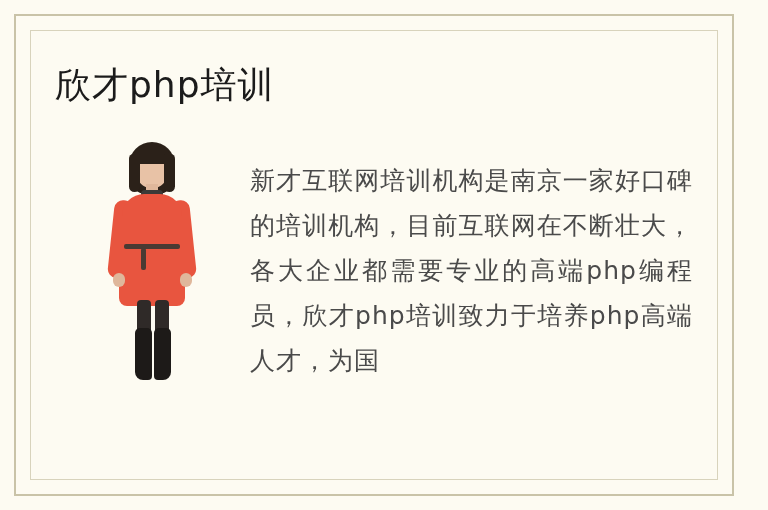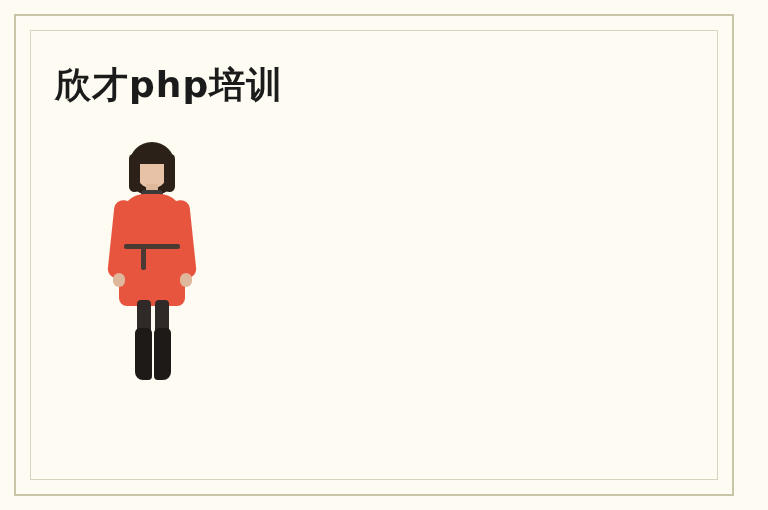--- a/index.html
+++ b/index.html
@@ -12,21 +12,20 @@
     background: #fdfbf2;
     font-family: "Liberation Sans", sans-serif;
     overflow: hidden;
   }
   .card {
     position: relative;
     width: 748px;
     height: 510px;
     box-sizing: border-box;
     background: #fdfbf2;
-    font-weight: bold;
   }
   
   .frame-outer {
     position: absolute;
     left: 14px;
     top: 14px;
     right: 14px;
     bottom: 14px;
     border: 2px solid #c9c3a8;
     box-sizing: border-box;
@@ -278,15 +277,16 @@
       <div class="fig-belt"></div>
       <div class="fig-belt-tail"></div>
       <div class="fig-hand-l"></div>
       <div class="fig-hand-r"></div>
       <div class="fig-leg-l"></div>
       <div class="fig-leg-r"></div>
       <div class="fig-boot-l"></div>
       <div class="fig-boot-r"></div>
     </div>
 
+    <div class="body-text">新才互联网培训机构是南京一家好口碑的培训机构，目前互联网在不断壮大，各大企业都需要专业的高端php编程员，欣才php培训致力于培养php高端人才，为国</div>
 
   </div>
 </div>
 
 </body></html>

